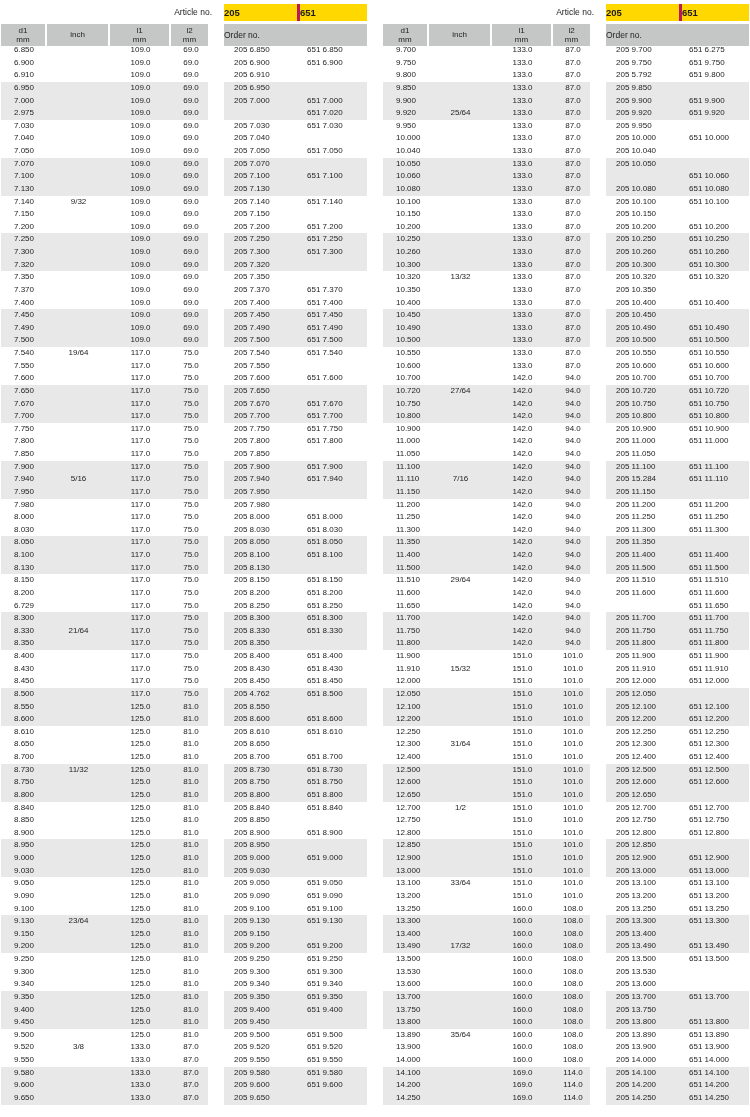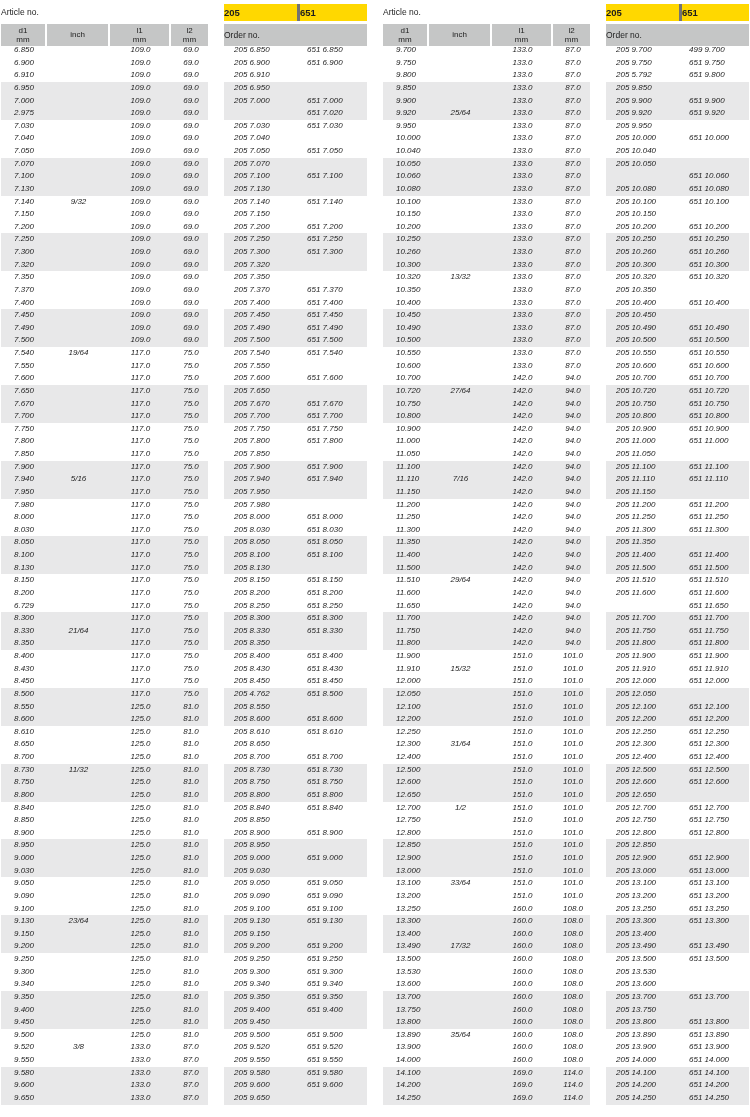--- a/index.html
+++ b/index.html
@@ -32,32 +32,32 @@
   .hdr1 {
     display: grid;
     grid-template-columns: 46px 63px 61px 37px 16px 73px 70px;
     height: 17px;
     margin-bottom: 3px;
   }
   .art-label {
     grid-column: 1 / 6;
     font-size: 8.5px;
     line-height: 17px;
-    text-align: left;
+    text-align: right;
     padding-right: 12px;
   }
   .ycell {
     background: var(--accent-yellow);
     font-size: 9.5px;
     font-weight: bold;
     text-align: left;
     line-height: 17px;
   }
   .ycell.y1 { grid-column: 6; }
-  .ycell.y2 { grid-column: 7; border-left: 3px solid #737373; }
+  .ycell.y2 { grid-column: 7; border-left: 3px solid #be185d; }
   
   .hdr2 {
     display: grid;
     grid-template-columns: 46px 63px 61px 37px 16px 73px 70px;
     height: 18px;
     margin-bottom: 2px;
   }
   .hcell {
     background: var(--header-gray);
     font-size: 8px;
@@ -69,21 +69,21 @@
   }
   .hcell.sep { border-right: 2px solid #fff; }
   .hcell-gap { background: transparent; }
   .hcell.order {
     grid-column: 6 / 8;
     font-size: 8.5px;
     line-height: 22px;
     display: block;
   }
   
-  .tbody { width: 366px; font-style: italic; }
+  .tbody { width: 366px; }
   .trow {
     display: grid;
     grid-template-columns: 46px 63px 61px 37px 16px 73px 70px;
     height: 12.64px;
     font-size: 8px;
     line-height: 12.64px;
     white-space: nowrap;
   }
   .trow .bc { background: transparent; }
   .trow.band .bc { background: var(--band-gray); }
@@ -912,21 +912,21 @@
       <div class="hcell order">Order no.</div>
     </div>
     <div class="tbody">
         <div class="trow">
           <div class="c-d1 bc">9.700</div>
           <div class="c-inch bc"></div>
           <div class="c-l1 bc">133.0</div>
           <div class="c-l2 bc">87.0</div>
           <div class="c-gap"></div>
           <div class="c-ord bc">205 9.700</div>
-          <div class="c-ord bc">499 9.700</div>
+          <div class="c-ord bc">651 6.275</div>
         </div>
         <div class="trow">
           <div class="c-d1 bc">9.750</div>
           <div class="c-inch bc"></div>
           <div class="c-l1 bc">133.0</div>
           <div class="c-l2 bc">87.0</div>
           <div class="c-gap"></div>
           <div class="c-ord bc">205 9.750</div>
           <div class="c-ord bc">651 9.750</div>
         </div>
@@ -1217,21 +1217,21 @@
           <div class="c-gap"></div>
           <div class="c-ord bc">205 11.100</div>
           <div class="c-ord bc">651 11.100</div>
         </div>
         <div class="trow band">
           <div class="c-d1 bc">11.110</div>
           <div class="c-inch bc">7/16</div>
           <div class="c-l1 bc">142.0</div>
           <div class="c-l2 bc">94.0</div>
           <div class="c-gap"></div>
-          <div class="c-ord bc">205 11.110</div>
+          <div class="c-ord bc">205 15.284</div>
           <div class="c-ord bc">651 11.110</div>
         </div>
         <div class="trow band">
           <div class="c-d1 bc">11.150</div>
           <div class="c-inch bc"></div>
           <div class="c-l1 bc">142.0</div>
           <div class="c-l2 bc">94.0</div>
           <div class="c-gap"></div>
           <div class="c-ord bc">205 11.150</div>
           <div class="c-ord bc"></div>

